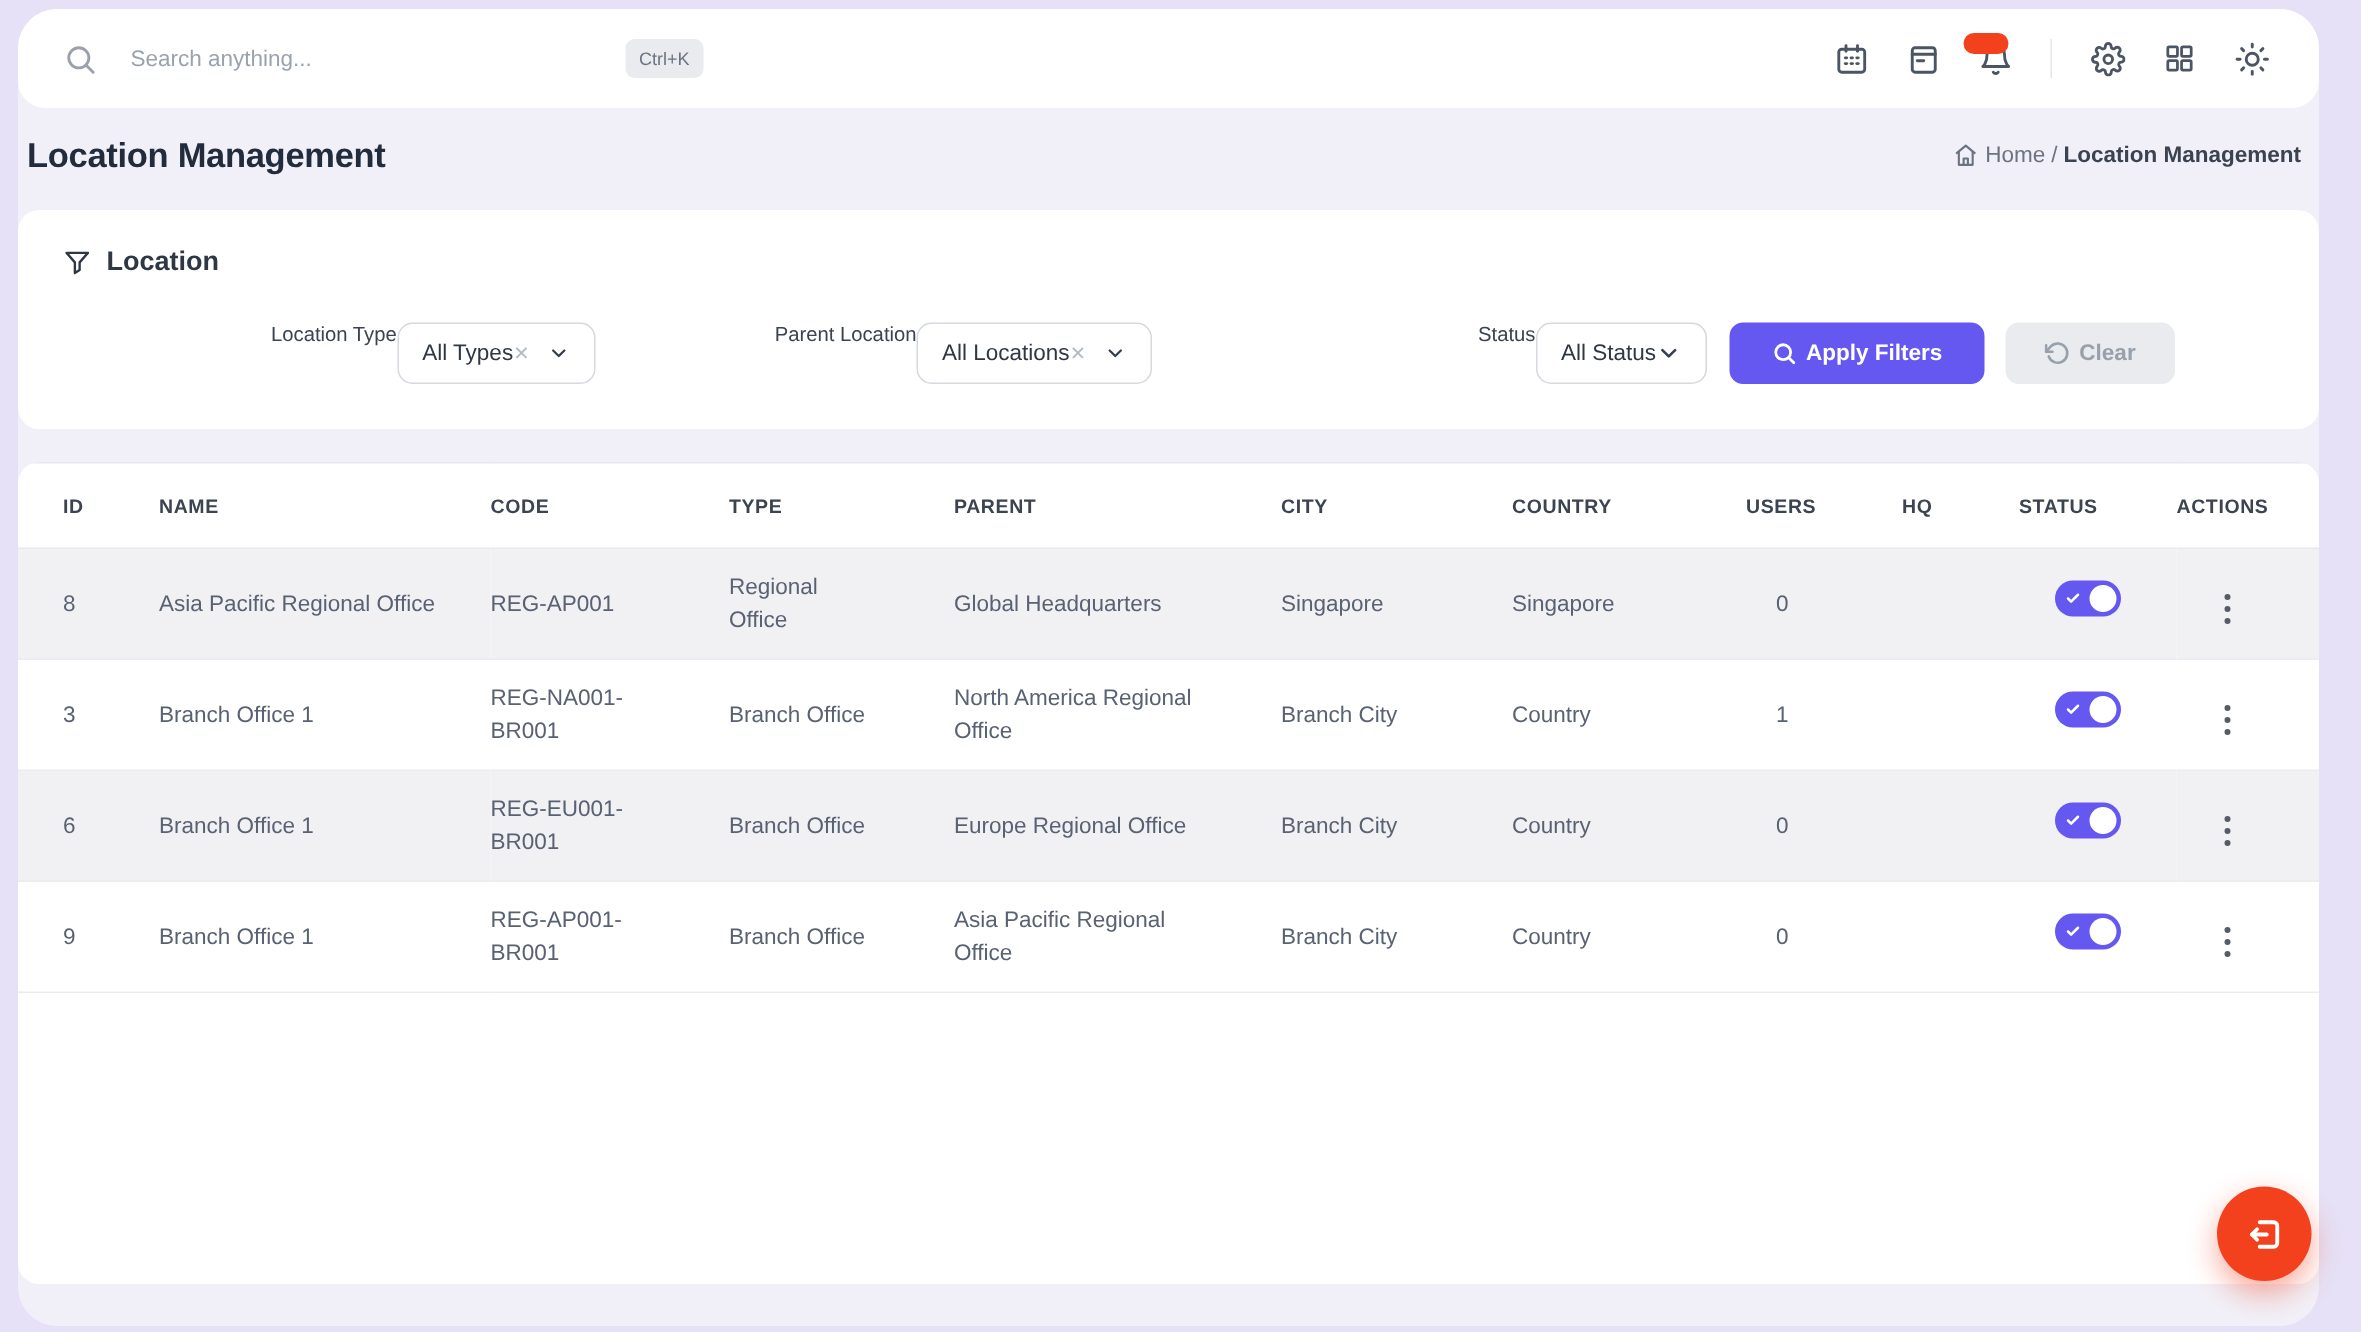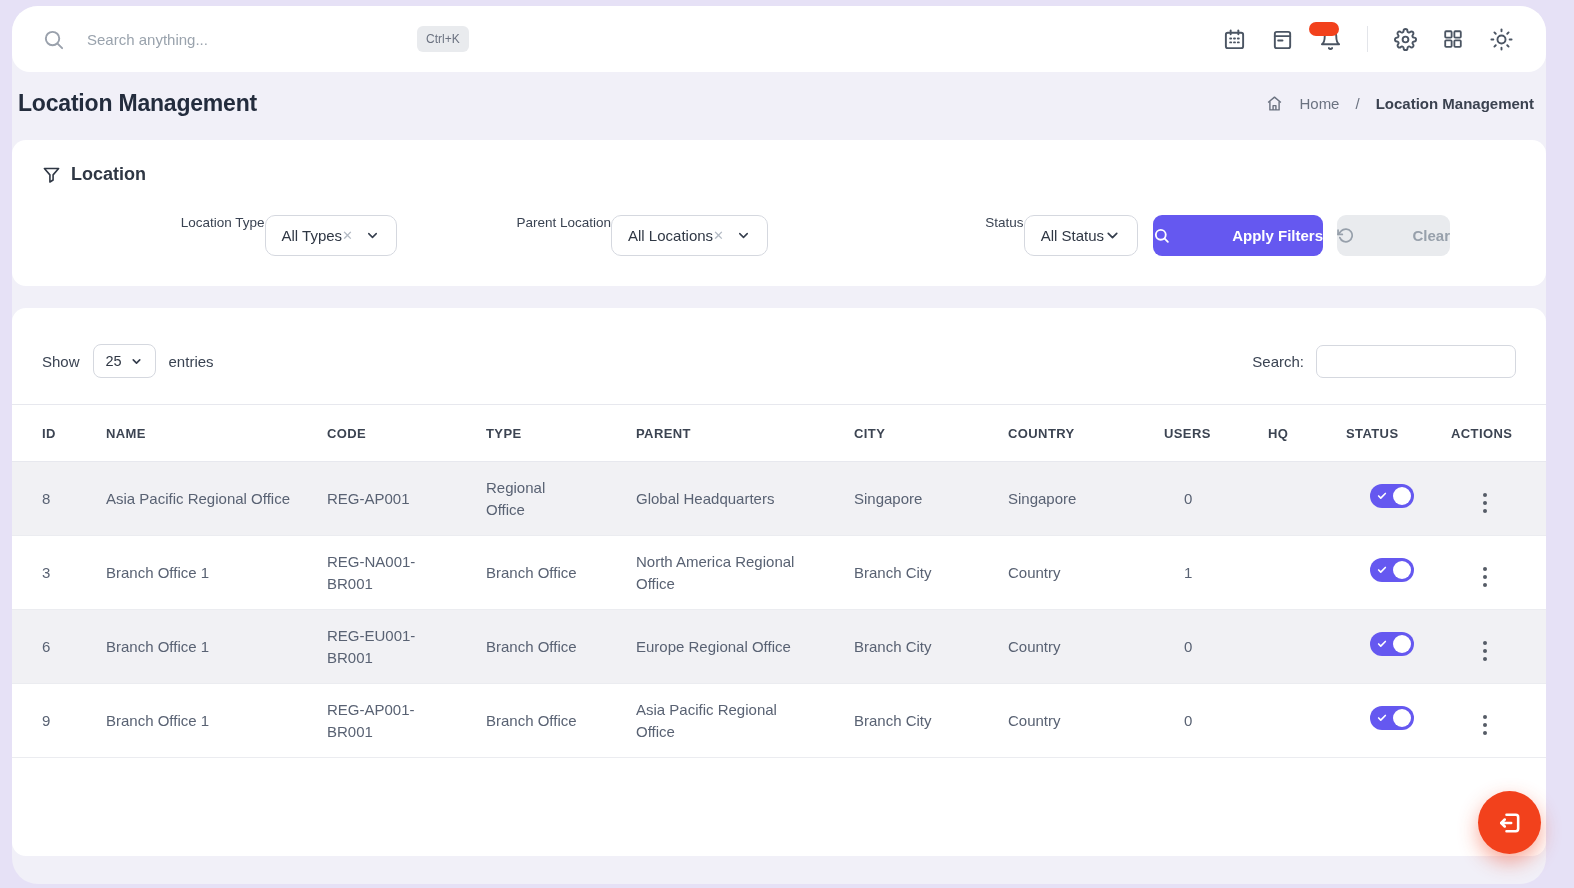--- a/index.html
+++ b/index.html
@@ -27,38 +27,38 @@
   .topbar-icons{margin-left:auto;display:flex;align-items:center;gap:10px;}
   .icon-btn{width:38px;height:38px;border:none;background:transparent;display:flex;align-items:center;
             justify-content:center;color:#4b5563;cursor:pointer;position:relative;border-radius:8px;}
   .tb-divider{width:1px;height:26px;background:#e3e5ea;margin:0 8px;}
   .bell-badge{position:absolute;left:-2px;top:2px;width:30px;height:14px;border-radius:8px;
               background:var(--danger);}
   
   .page-head{height:62px;display:flex;align-items:center;justify-content:space-between;
              padding:0 12px 0 6px;}
   .page-title{font-size:23px;font-weight:700;color:var(--text-dark);letter-spacing:-0.2px;}
-  .breadcrumb{display:flex;align-items:center;gap:16px;font-size:15px;color:#6b7280;}
+  .breadcrumb{display:flex;align-items:center;gap:4px;font-size:15px;color:#6b7280;}
   .breadcrumb .crumb-current{color:#3b4250;font-weight:600;}
   .breadcrumb svg{color:#6b7280;}
   
   .card{background:var(--card);border-radius:14px;}
   .filters-card{margin-top:6px;padding:24px 26px 30px 30px;}
   .card-title{display:flex;align-items:center;gap:10px;font-size:18px;font-weight:700;
               color:#2f3744;}
   .filters-row{display:flex;align-items:flex-end;margin-top:30px;}
   .field{display:flex;flex-direction:row;justify-content:flex-end;}
   .field-label{font-size:13.5px;color:#3a4352;margin-bottom:9px;}
   .selectbox{height:41px;border:1px solid var(--input-border);border-radius:10px;background:#fff;
              display:flex;align-items:center;padding:0 16px;font-size:15px;color:#2f3744;
              cursor:pointer;}
   .selectbox .sel-value{flex:1;}
   .sel-x{color:#b3bac4;font-size:13px;margin-right:12px;}
   .selectbox svg{color:#353e4d;}
-  .btn{display:flex;align-items:center;justify-content:space-between;gap:6px;border:none;cursor:pointer;
+  .btn{display:flex;align-items:center;justify-content:center;gap:6px;border:none;cursor:pointer;
        font-family:inherit;font-size:15px;font-weight:700;border-radius:9px;height:41px;}
   .btn-apply{background:var(--accent);color:#fff;width:170px;margin-left:15px;}
   .btn-clear{background:#e9ebee;color:#97a0ab;width:113px;margin-left:14px;}
   
   .locations-card{margin-top:22px;height:548px;overflow:hidden;}
   .loc-head{display:flex;align-items:center;justify-content:space-between;padding:24px 26px 0 30px;}
   .loc-title{font-size:18px;font-weight:700;color:#2f3744;}
   .loc-buttons{display:flex;gap:14px;}
   .btn-hierarchy{background:var(--accent-light);color:var(--accent);height:42px;padding:0 22px;
                  border-radius:10px;}
@@ -234,36 +234,20 @@
             <polyline points="1.5 4.5 1.5 10.5 7.5 10.5"></polyline>
             <path d="M4 15a9 9 0 1 0 2-9.4L1.5 10.5"></path>
           </svg>
         <span>Clear</span>
       </button>
     </div>
   </section>
 
   <section class="card locations-card">
 
-    <div class="table-controls">
-      <div class="show-group">
-        <span>Show</span>
-        <div class="mini-select">
-          <span>25</span>
-          <svg width="13" height="13" viewBox="0 0 24 24" fill="none" stroke="#353e4d" stroke-width="3" stroke-linecap="round" stroke-linejoin="round">
-              <polyline points="6 9 12 15 18 9"></polyline>
-            </svg>
-        </div>
-        <span>entries</span>
-      </div>
-      <div class="search-group">
-        <span>Search:</span>
-        <input class="table-search" value="" style="">
-      </div>
-    </div>
 
     <table>
       <colgroup>
         <col style="width:94px">
           <col style="width:221px">
           <col style="width:159px">
           <col style="width:150px">
         <col style="width:218px">
           <col style="width:154px">
           <col style="width:156px">

